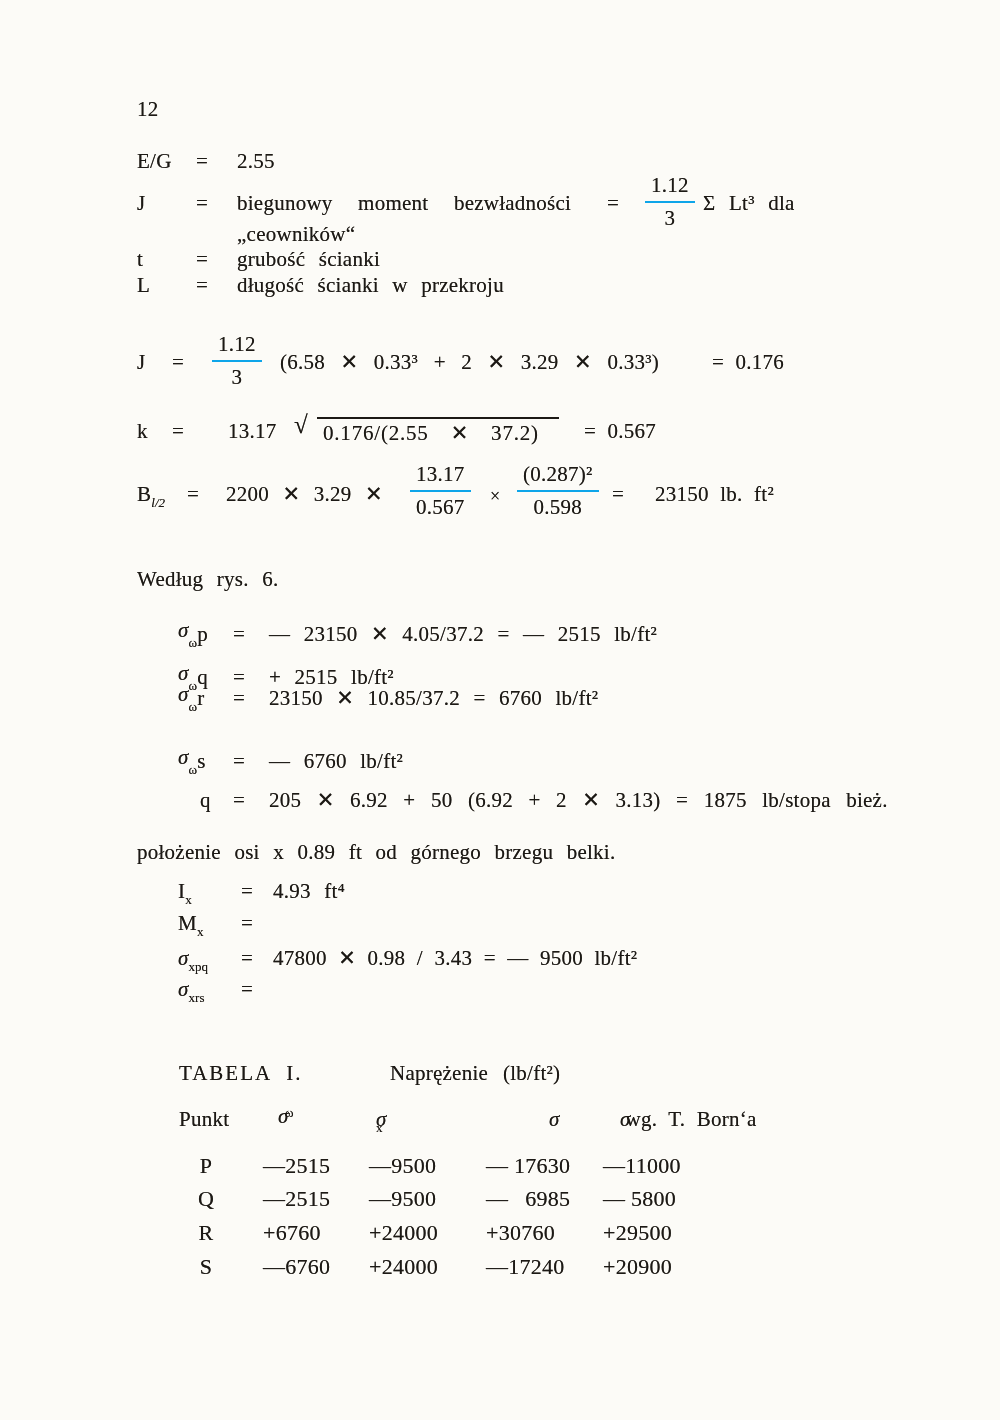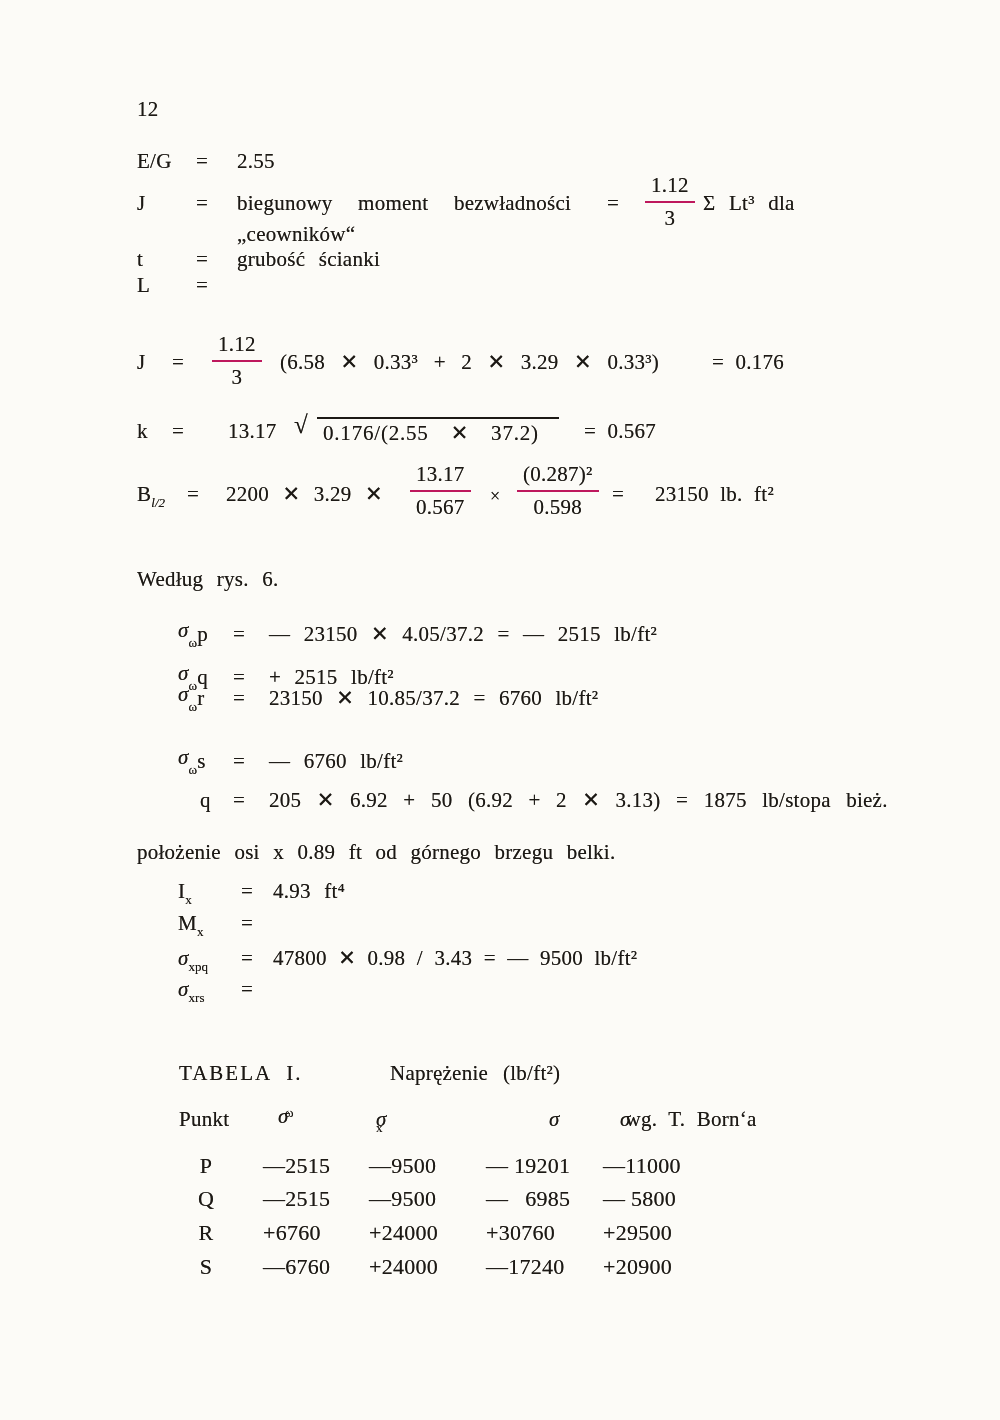--- a/index.html
+++ b/index.html
@@ -18,21 +18,21 @@
     text-shadow:0 0 .5px rgba(25,18,10,.65);
   }
   .abs{position:absolute;white-space:nowrap;}
   .it{font-style:italic;}
   .ws6{word-spacing:6px;} .ws8{word-spacing:8px;} .ws10{word-spacing:10px;}
   .ws16{word-spacing:16px;letter-spacing:.8px;}
   .wsj{word-spacing:20px;}
   sub.sb{font-size:13px;line-height:0;vertical-align:-6px;letter-spacing:0;}
   .sg{font-style:italic;position:relative;top:-4px;}
   .frac{position:absolute;display:inline-flex;flex-direction:column;align-items:center;text-align:center;white-space:nowrap;}
-  .frac .num{padding:0 6px 3px;border-bottom:2px solid #be185d;line-height:26px;}
+  .frac .num{padding:0 6px 3px;border-bottom:2px solid #0ea5e9;line-height:26px;}
   .frac .den{padding-top:2px;line-height:26px;}
   .radical{font-size:25px;line-height:26px;}
   .radicand{border-top:2px solid #1c1915;padding:1px 20px 0 6px;}
   .defrow{position:absolute;display:grid;grid-template-columns:59px 41px auto;white-space:nowrap;}
   .srow{position:absolute;display:grid;grid-template-columns:55px 36px auto;align-items:baseline;white-space:nowrap;}
   .xrow{position:absolute;display:grid;grid-template-columns:63px 32px auto;align-items:baseline;white-space:nowrap;}
   .trow{position:absolute;left:0;width:956px;height:28px;font-size:22px;}
   .trow span{position:absolute;white-space:nowrap;}
   .tc1{left:170px;width:72px;text-align:center;}
   .tc2{left:263px;} .tc3{left:369px;} .tc4{left:486px;} .tc5{left:603px;}
@@ -69,20 +69,21 @@
   </div>
 
   <div class="defrow" style="left:137px;top:246px">
     <span>t</span>
     <span>=</span>
     <span class="ws8">grubość ścianki</span>
   </div>
   <div class="defrow" style="left:137px;top:272px">
     <span>L</span>
     <span>=</span>
+    <span class="ws8">długość ścianki w przekroju</span>
   </div>
 
   <div>
     <span class="abs" style="left:137px;top:349px">J</span>
     <span class="abs" style="left:172px;top:349px">=</span>
     <span class="frac" style="left:212px;top:331px">
       <span class="num">1.12</span>
       <span class="den">3</span>
     </span>
     <span class="abs ws10" style="left:280px;top:349px">(6.58 ✕ 0.33³ + 2 ✕ 3.29 ✕ 0.33³)</span>
@@ -178,21 +179,21 @@
       </span>
     <span class="th3"><span class="it">σ</span><sub class="sb">x</sub></span>
     <span class="th4 it">σ</span>
     <span class="th5"><span class="it">σ</span>&nbsp;<span class="ws6">wg. T. Born‘a</span></span>
   </div>
 
   <div class="trow" style="top:1153px">
     <span class="tc1">P</span>
     <span class="tc2">—2515</span>
     <span class="tc3">—9500</span>
-    <span class="tc4">— 19201</span>
+    <span class="tc4">— 17630</span>
     <span class="tc5">—11000</span>
   </div>
   <div class="trow" style="top:1186px">
     <span class="tc1">Q</span>
     <span class="tc2">—2515</span>
     <span class="tc3">—9500</span>
     <span class="tc4">—  6985</span>
     <span class="tc5">— 5800</span>
   </div>
   <div class="trow" style="top:1220px">

